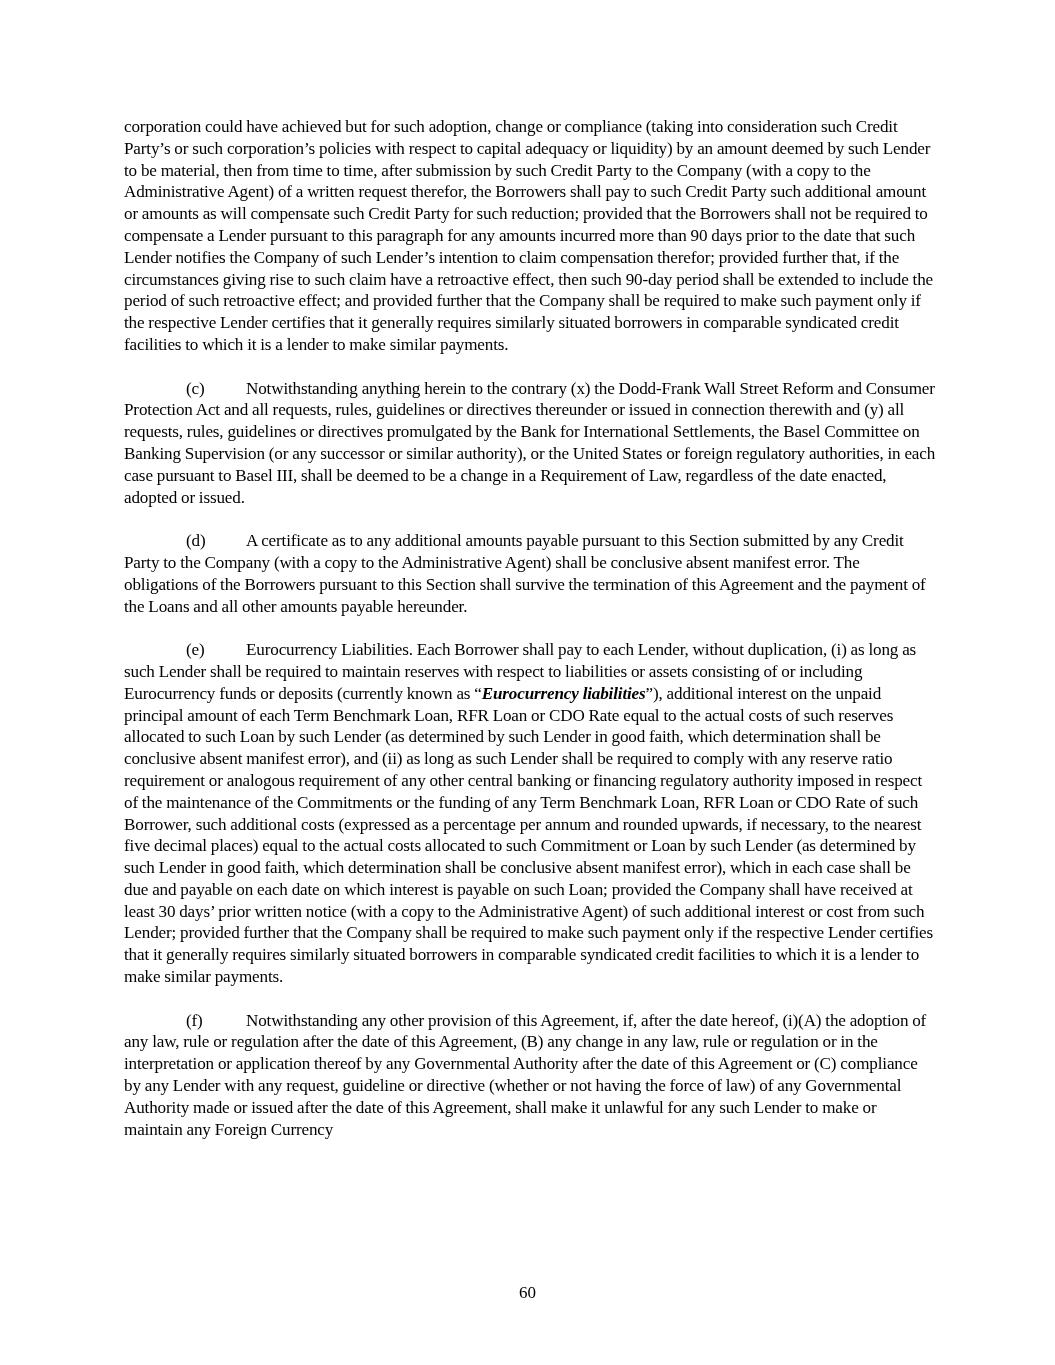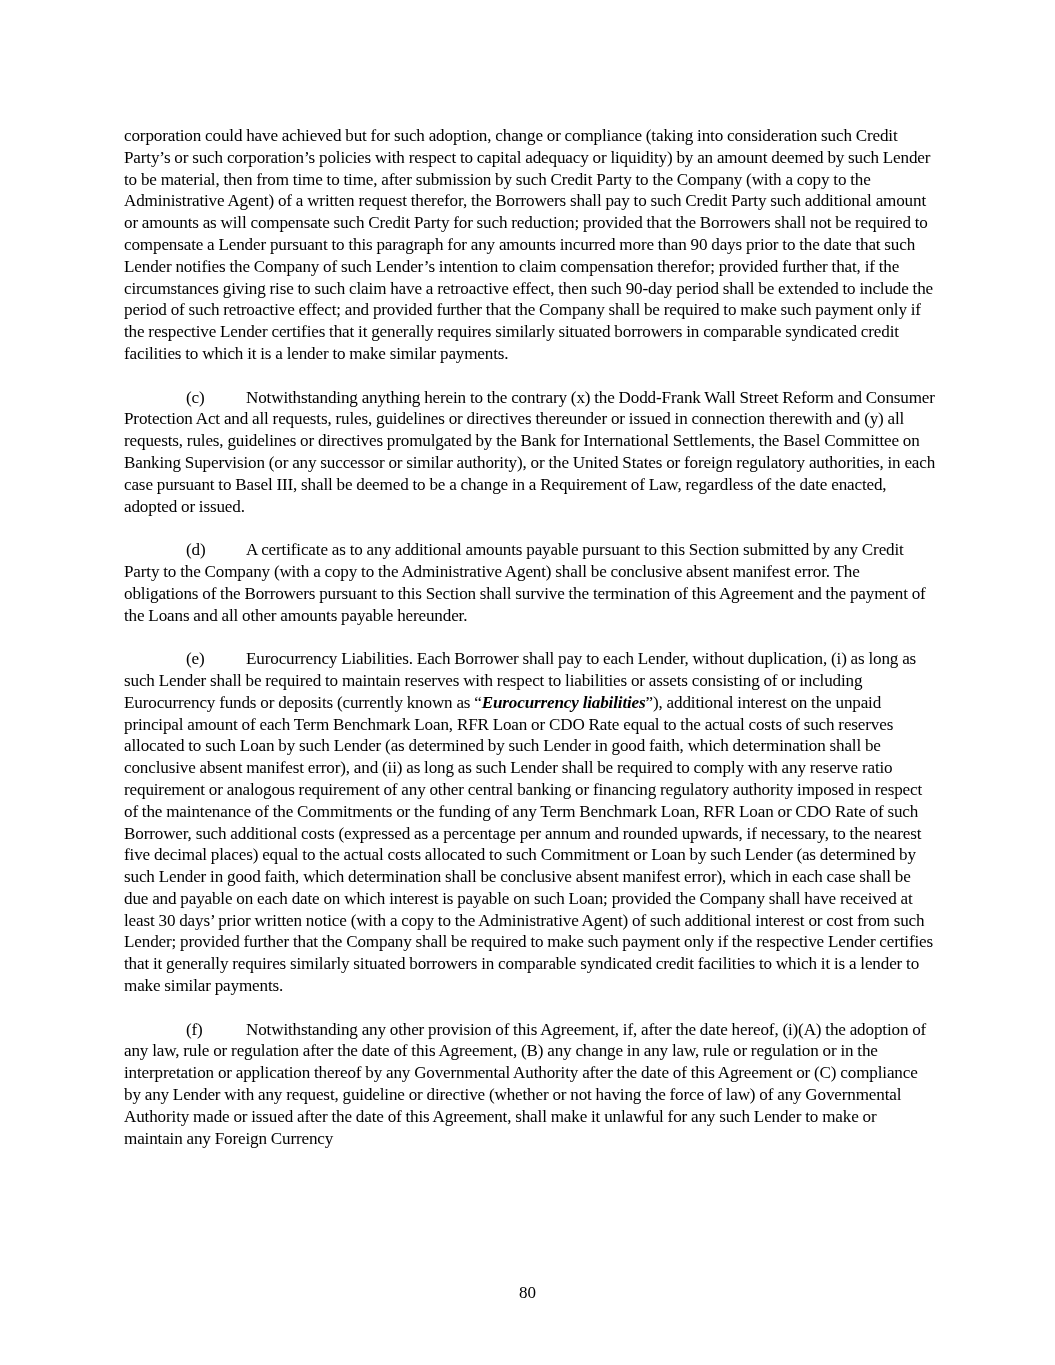--- a/index.html
+++ b/index.html
@@ -11,21 +11,21 @@
       width: 1055px;
       height: 1365px;
       position: relative;
       overflow: hidden;
       font-family: "Liberation Serif", serif;
       color: #000000;
     }
     .page {
       position: absolute;
       left: 124px;
-      top: 125px;
+      top: 116px;
       width: 812px;
     }
     .para {
       font-size: 17.1px;
       line-height: 21.8px;
       margin: 0 0 21.8px 0;
       text-align: left;
       letter-spacing: -0.15px;
       word-spacing: -0.2px;
     }
@@ -65,13 +65,13 @@
   <p class="para">
     <span class="label">(e)</span><span>Eurocurrency Liabilities. Each Borrower shall pay to each Lender, without duplication, (i) as long as such Lender shall be required to maintain reserves with respect to liabilities or assets consisting of or including Eurocurrency funds or deposits (currently known as “</span><b>Eurocurrency liabilities</b><span>”), additional interest on the unpaid principal amount of each Term Benchmark Loan, RFR Loan or CDO Rate equal to the actual costs of such reserves allocated to such Loan by such Lender (as determined by such Lender in good faith, which determination shall be conclusive absent manifest error), and (ii) as long as such Lender shall be required to comply with any reserve ratio requirement or analogous requirement of any other central banking or financing regulatory authority imposed in respect of the maintenance of the Commitments or the funding of any Term Benchmark Loan, RFR Loan or CDO Rate of such Borrower, such additional costs (expressed as a percentage per annum and rounded upwards, if necessary, to the nearest five decimal places) equal to the actual costs allocated to such Commitment or Loan by such Lender (as determined by such Lender in good faith, which determination shall be conclusive absent manifest error), which in each case shall be due and payable on each date on which interest is payable on such Loan; provided the Company shall have received at least 30 days’ prior written notice (with a copy to the Administrative Agent) of such additional interest or cost from such Lender; provided further that the Company shall be required to make such payment only if the respective Lender certifies that it generally requires similarly situated borrowers in comparable syndicated credit facilities to which it is a lender to make similar payments.</span>
   </p>
 
   <p class="para">
     <span class="label">(f)</span><span>Notwithstanding any other provision of this Agreement, if, after the date hereof, (i)(A) the adoption of any law, rule or regulation after the date of this Agreement, (B) any change in any law, rule or regulation or in the interpretation or application thereof by any Governmental Authority after the date of this Agreement or (C) compliance by any Lender with any request, guideline or directive (whether or not having the force of law) of any Governmental Authority made or issued after the date of this Agreement, shall make it unlawful for any such Lender to make or maintain any Foreign Currency</span>
   </p>
 
 </div>
 
-<div class="page-number">80</div>
+<div class="page-number">60</div>
 
 </body></html>

